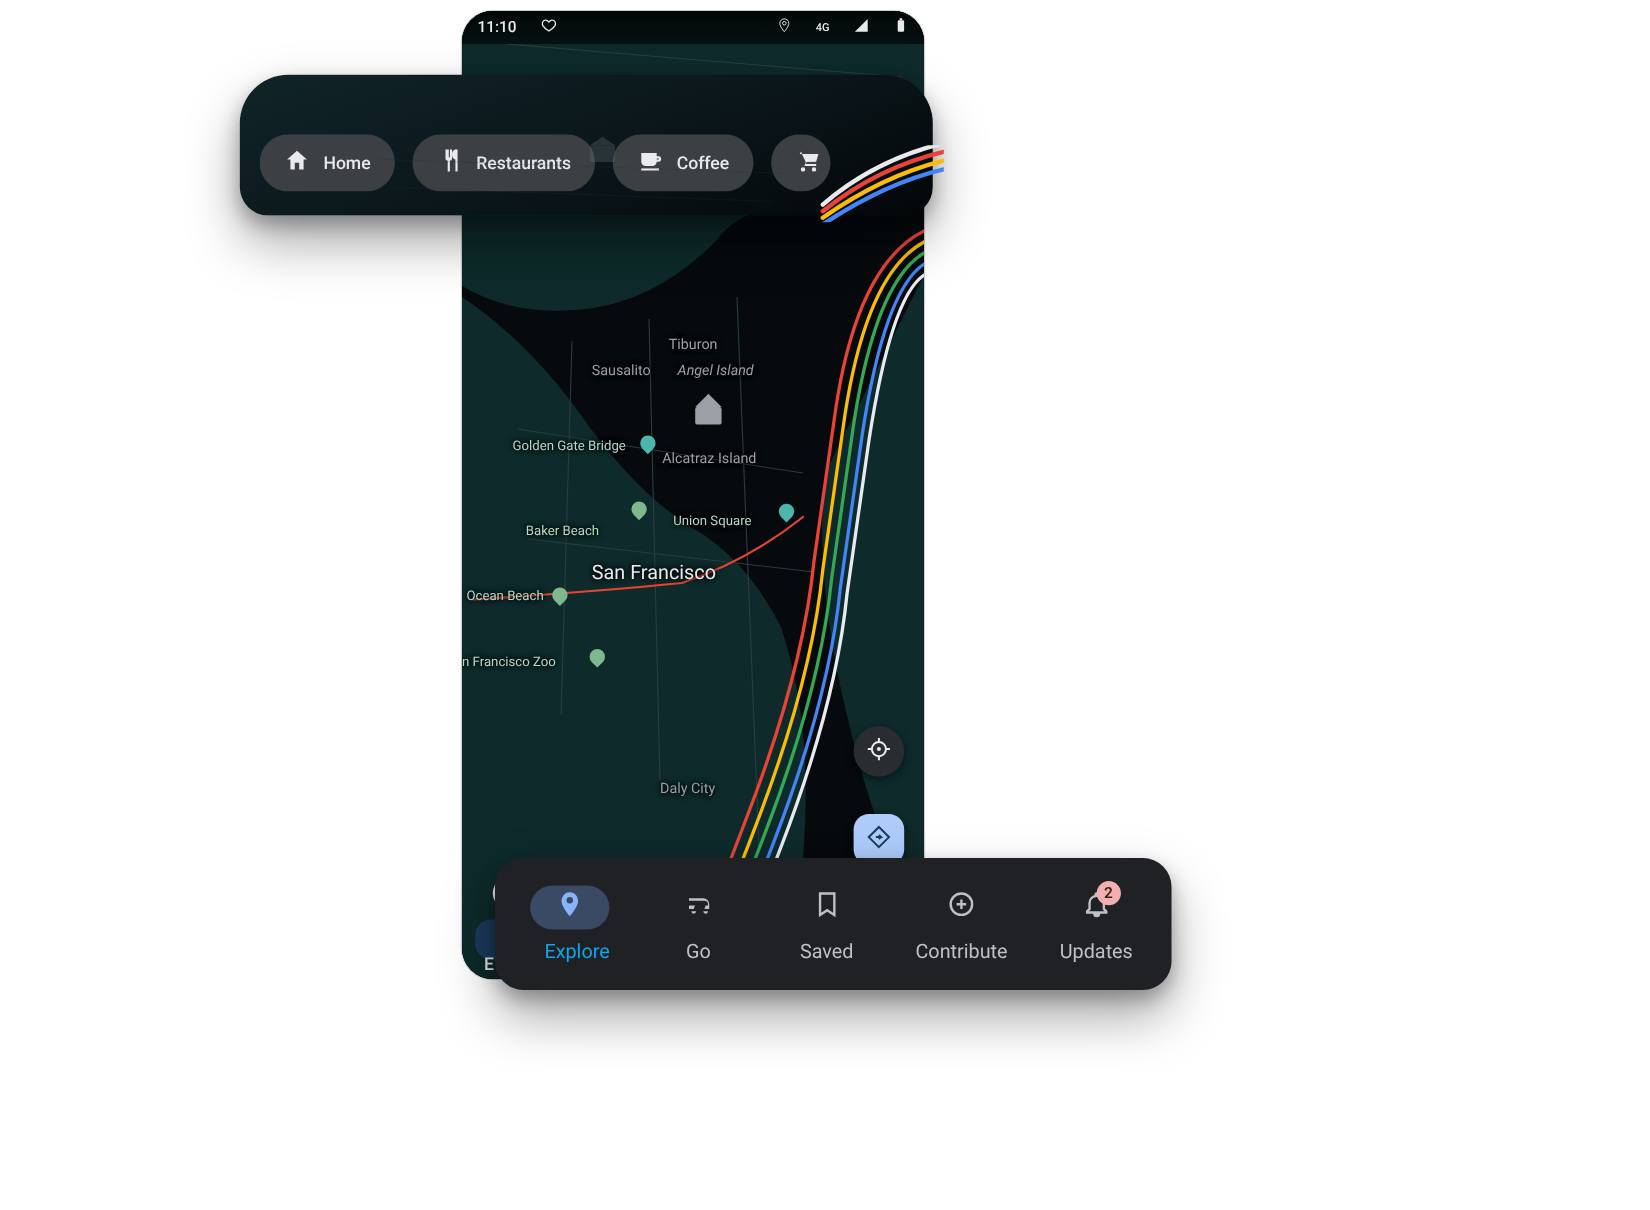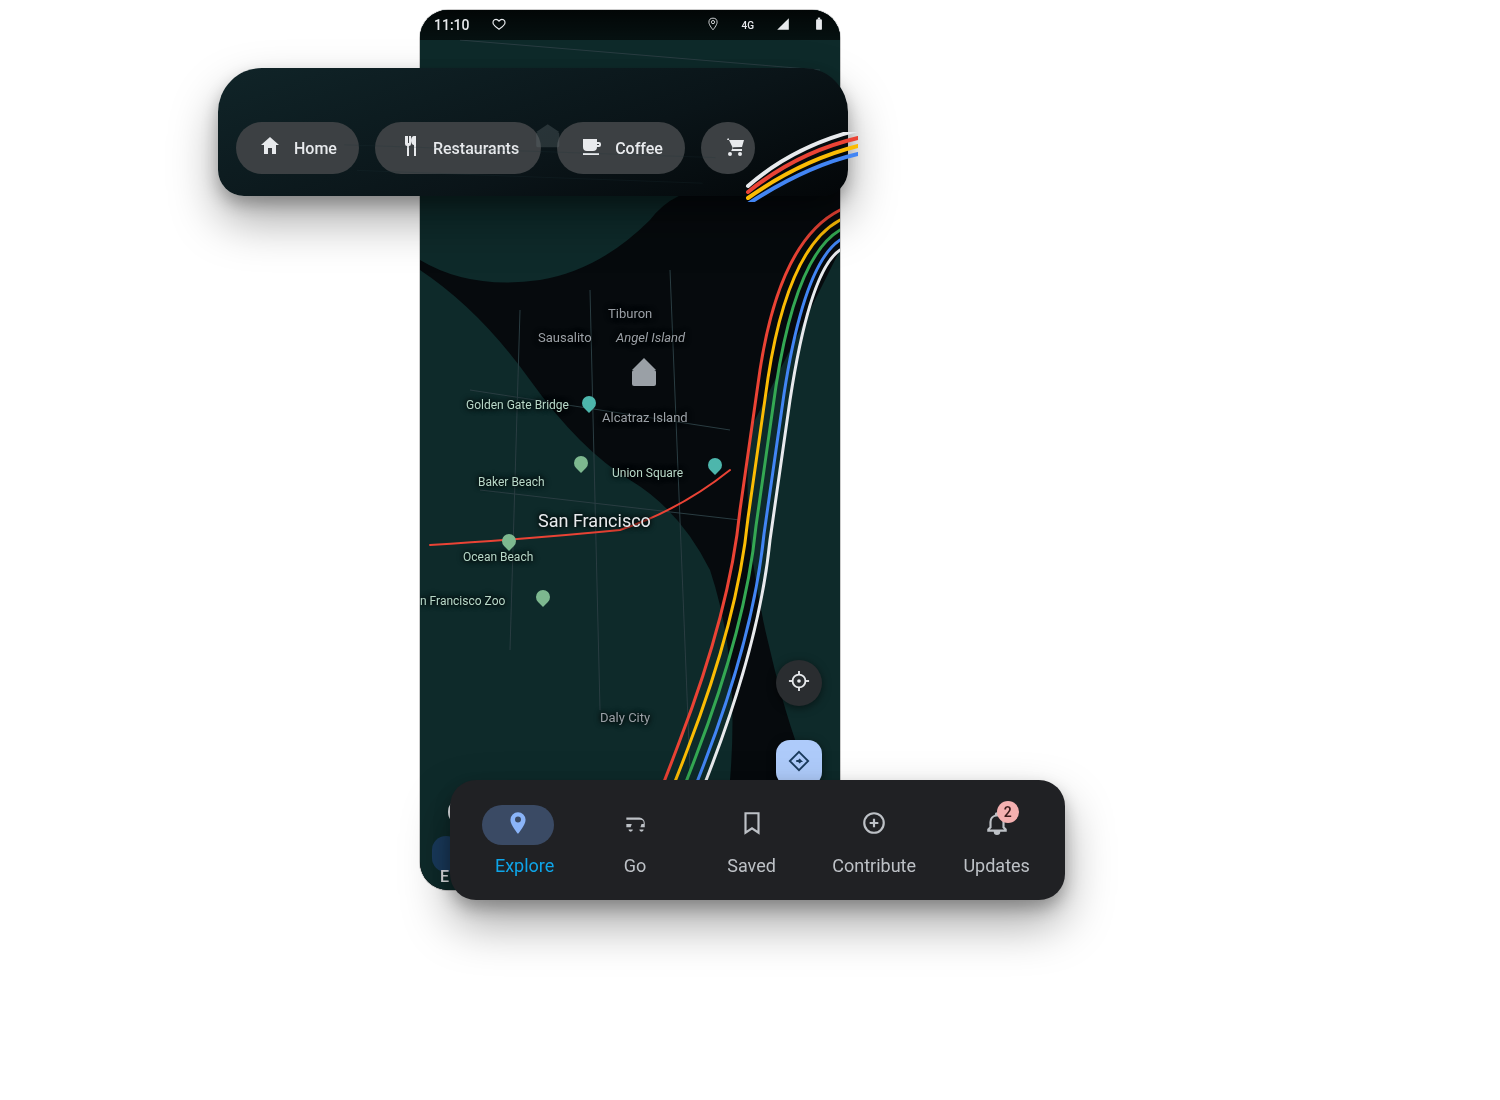--- a/index.html
+++ b/index.html
@@ -259,21 +259,21 @@
     </svg>
 
     <div class="map-label" style="left:188px;top:296px;">Tiburon</div>
     <div class="map-label" style="left:118px;top:320px;">Sausalito</div>
     <div class="map-label italic" style="left:196px;top:320px;">Angel Island</div>
     <div class="map-label poi" style="left:46px;top:388px;">Golden Gate Bridge</div>
     <div class="map-label" style="left:182px;top:400px;">Alcatraz Island</div>
     <div class="map-label poi" style="left:58px;top:465px;">Baker Beach</div>
     <div class="map-label poi" style="left:192px;top:456px;">Union Square</div>
     <div class="map-label big" style="left:118px;top:500px;">San Francisco</div>
-    <div class="map-label poi" style="left:4px;top:540px;margin-left:39px;">Ocean Beach</div>
+    <div class="map-label poi" style="left:4px;top:524px;">Ocean Beach</div>
     <div class="map-label poi" style="left:0px;top:584px;">n Francisco Zoo</div>
     <div class="map-label" style="left:160px;top:700px;margin-left:20px;">Daly City</div>
     <div class="map-label" style="left:188px;top:774px;">South San</div>
 
     <div class="map-pin teal" style="left:162px;top:386px;"></div>
     <div class="map-pin green" style="left:154px;top:446px;"></div>
     <div class="map-pin teal" style="left:288px;top:448px;"></div>
     <div class="map-pin green" style="left:82px;top:524px;"></div>
     <div class="map-pin green" style="left:116px;top:580px;"></div>
   </div>

